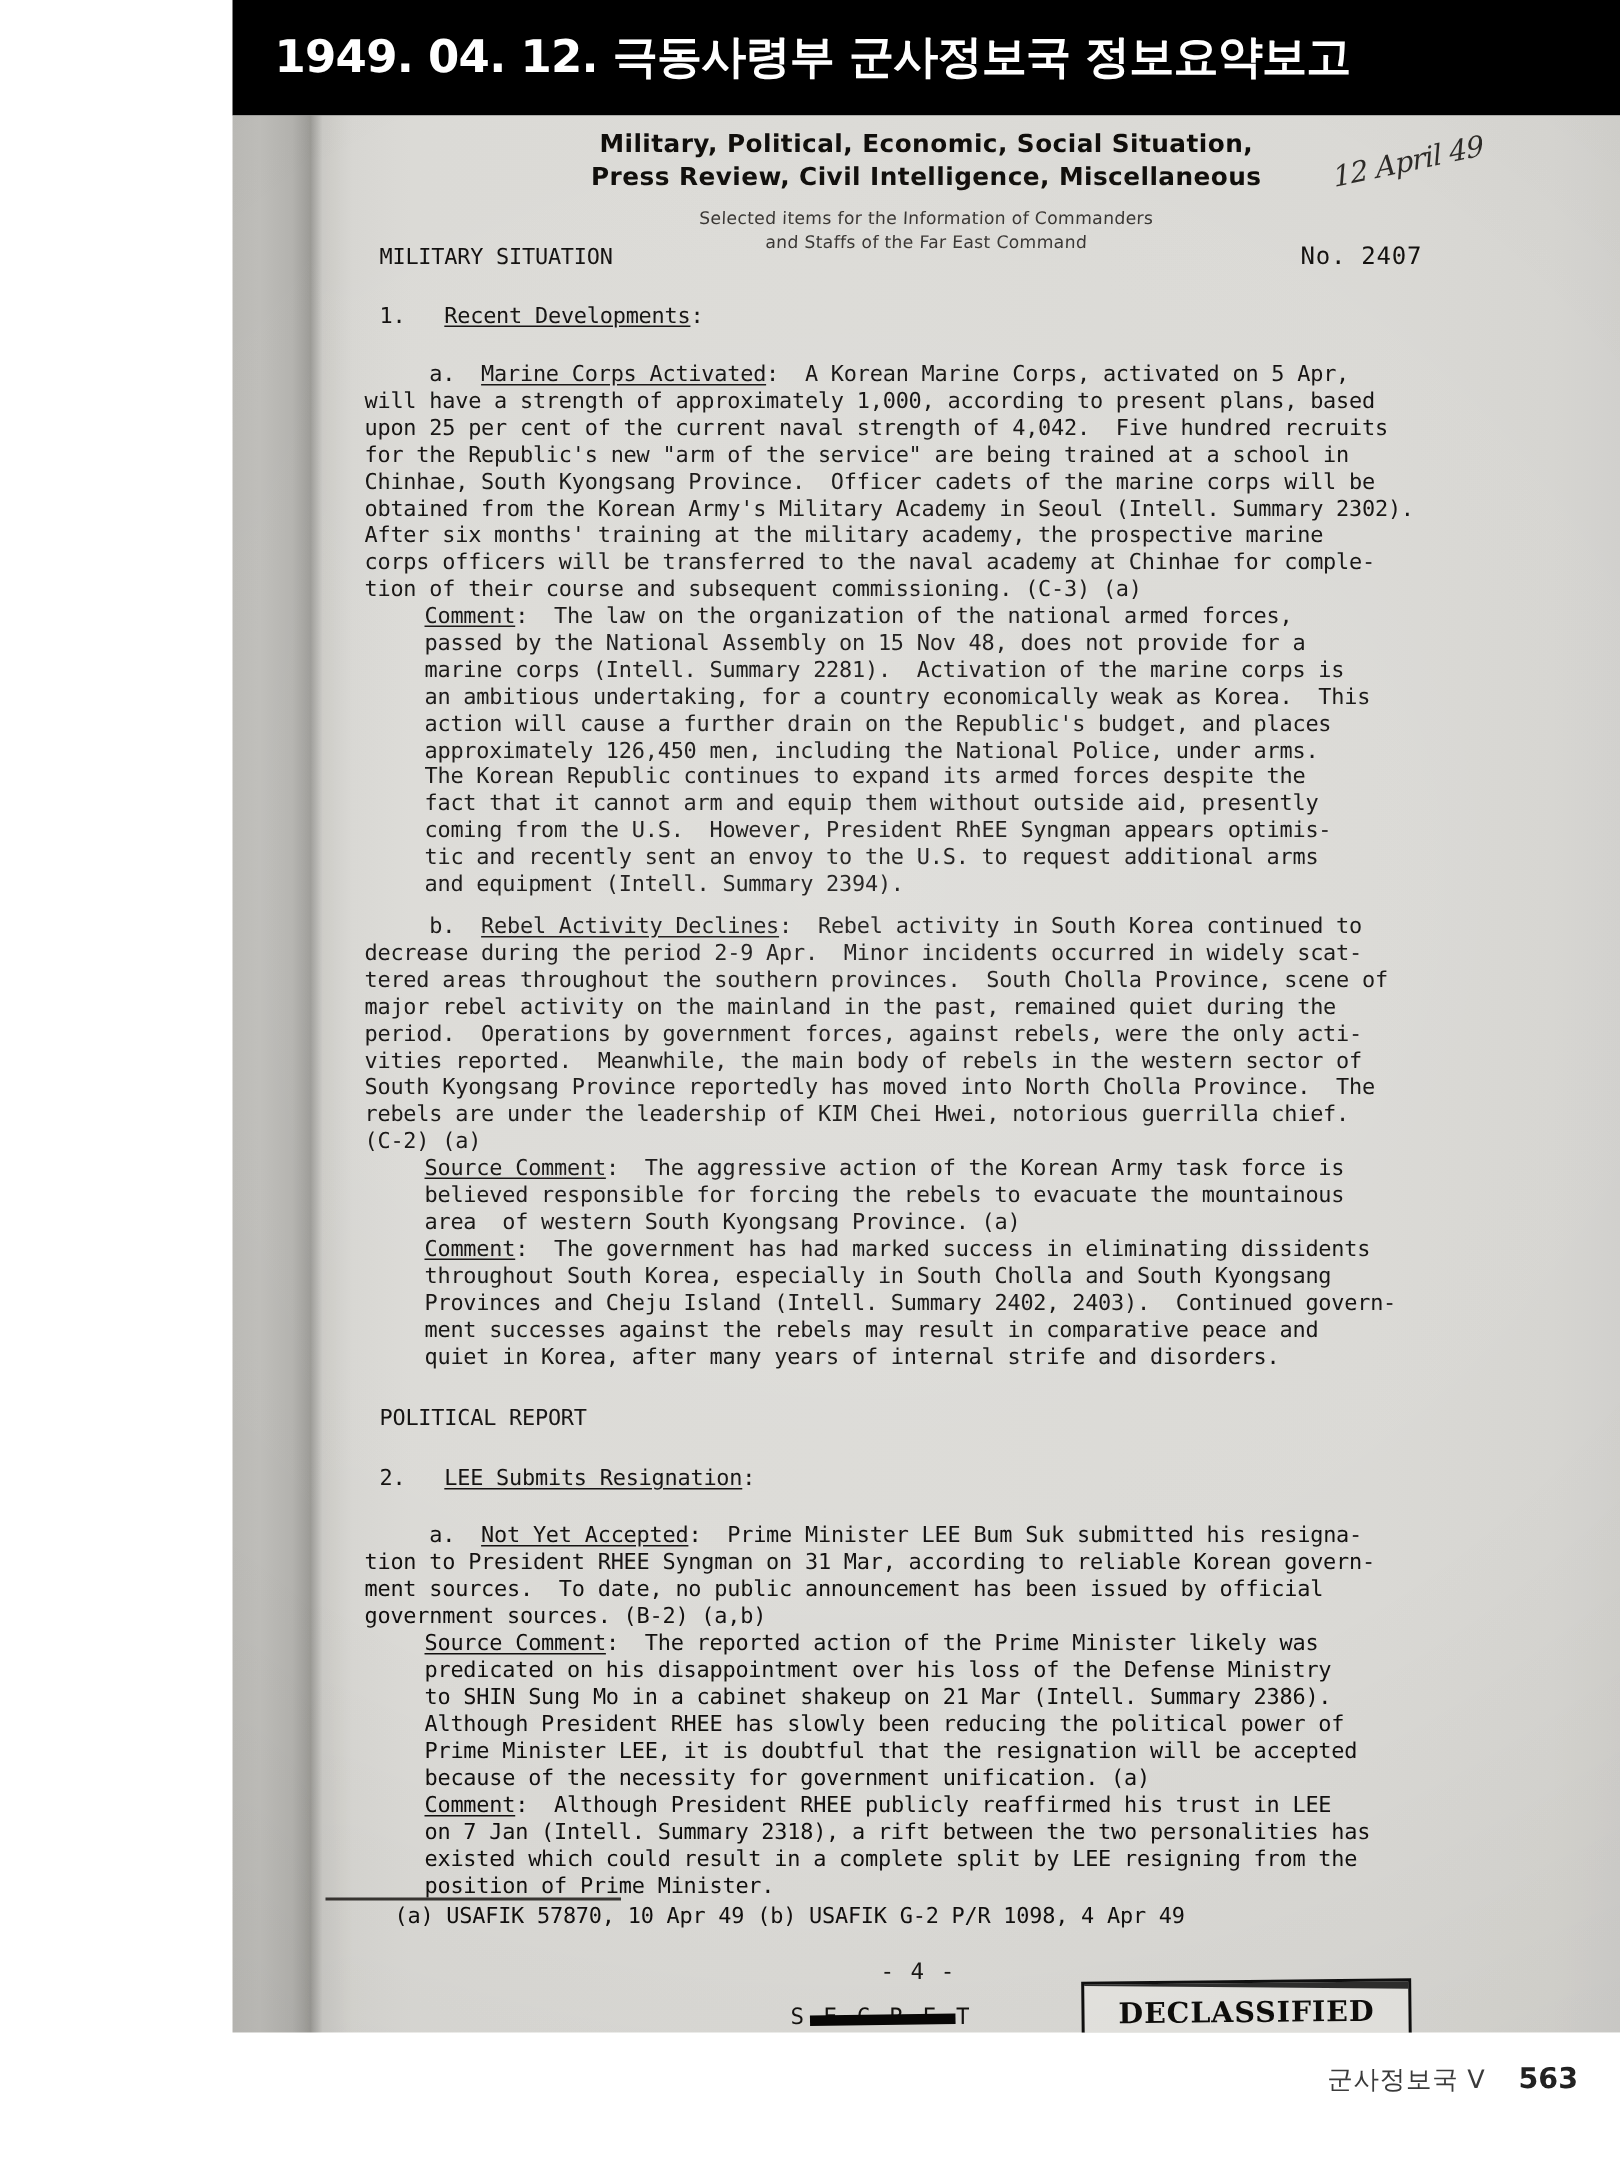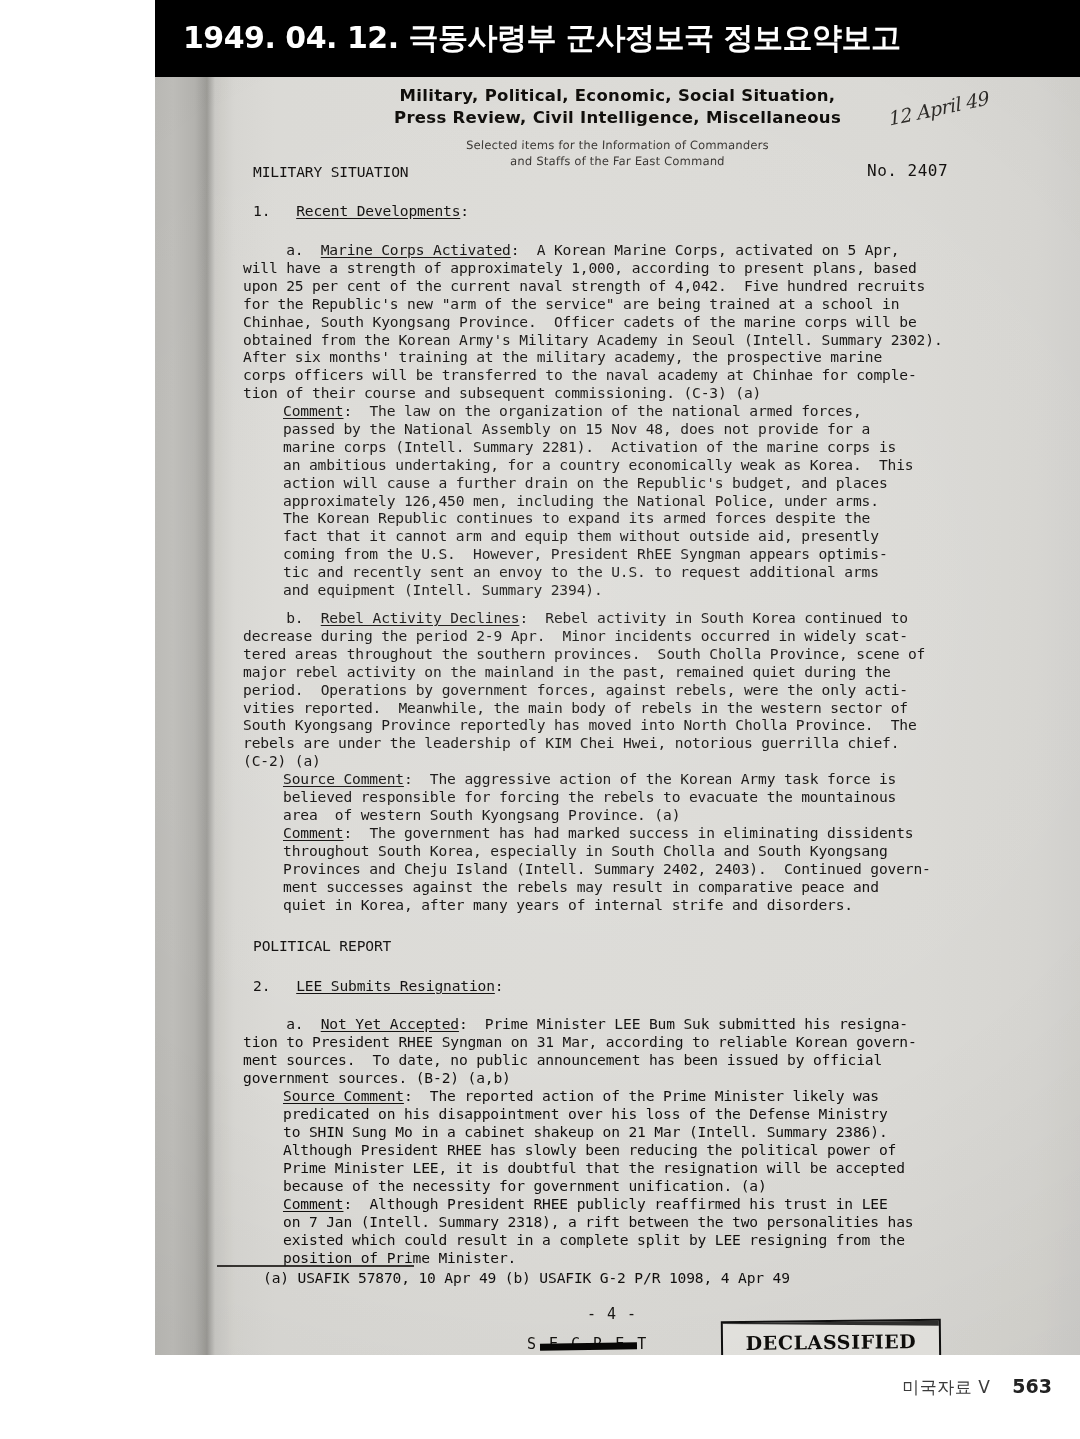--- a/index.html
+++ b/index.html
@@ -357,14 +357,14 @@
 
     <div id="declassified-stamp">
       <div class="dc-top-smudge"></div>
       <div class="dc-text">DECLASSIFIED</div>
     </div>
 
   </div>
 </div>
 
 <div id="book-footer">
-  <span class="vol">미국자료 V</span><span class="pg">563</span>
+  <span class="vol">군사정보국 V</span><span class="pg">563</span>
 </div>
 
 </body></html>

